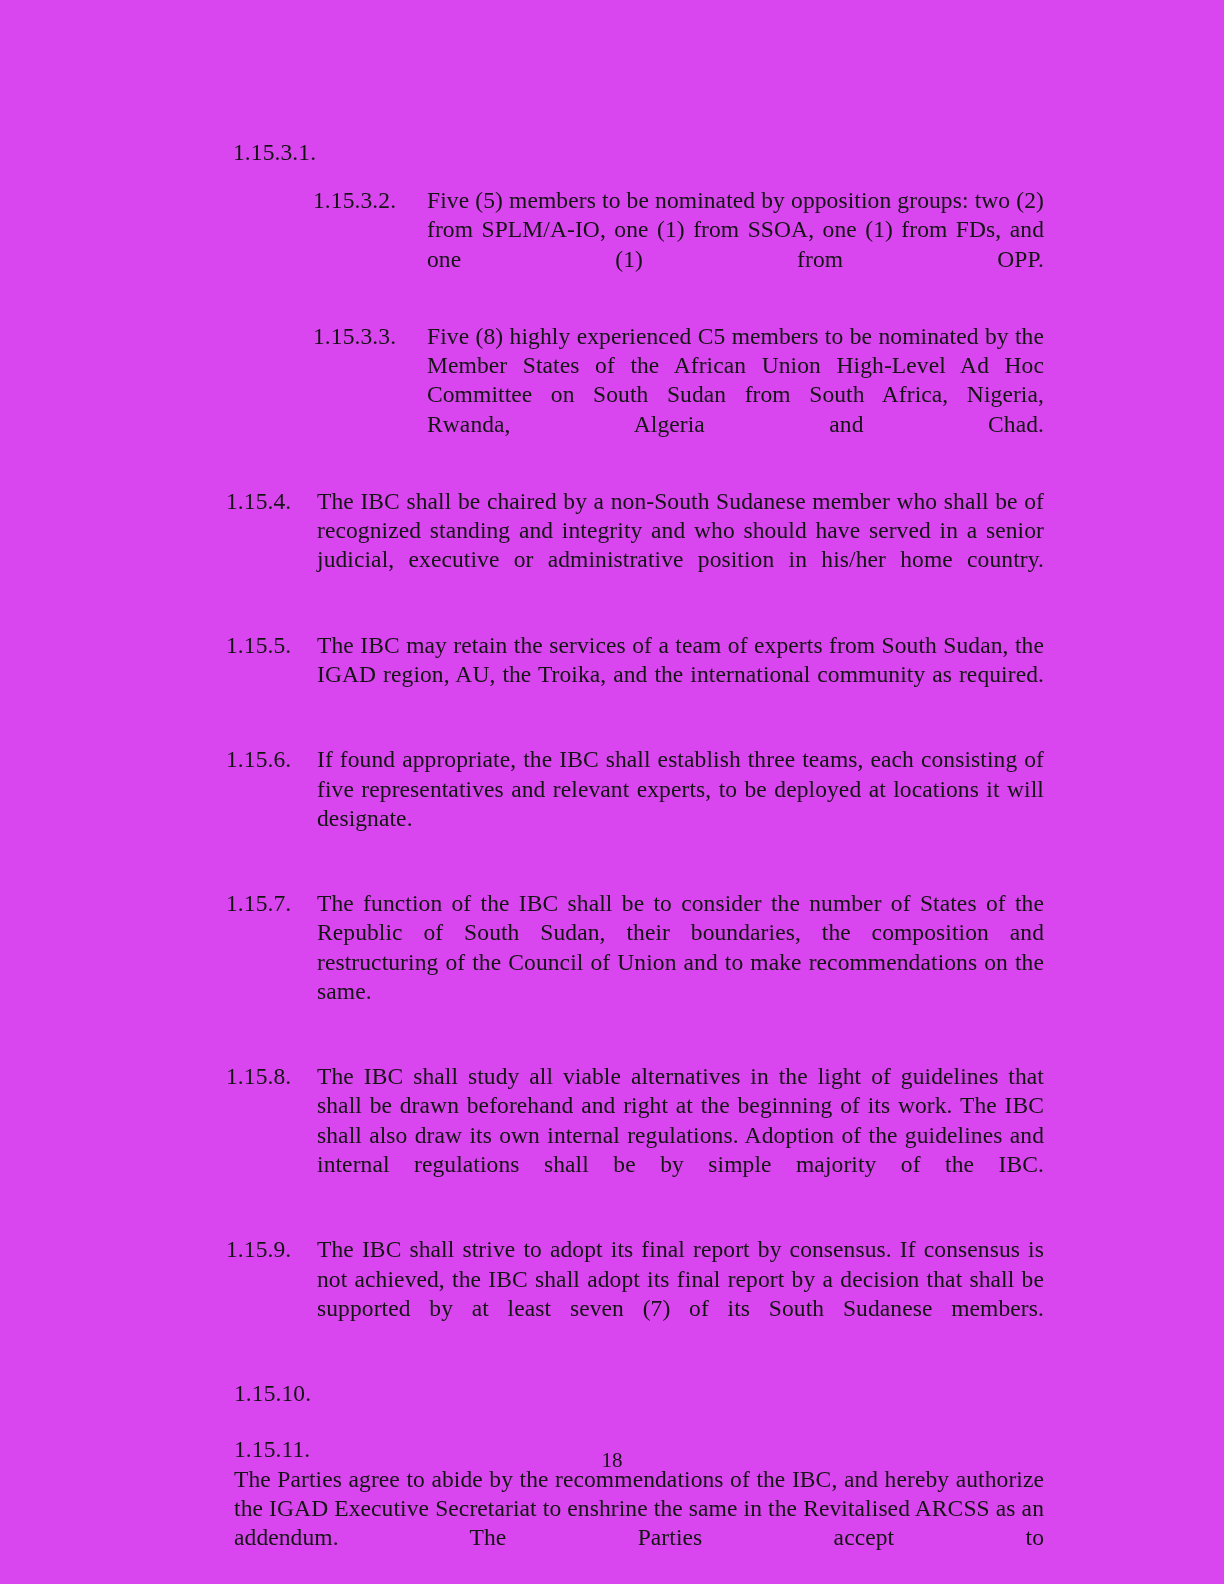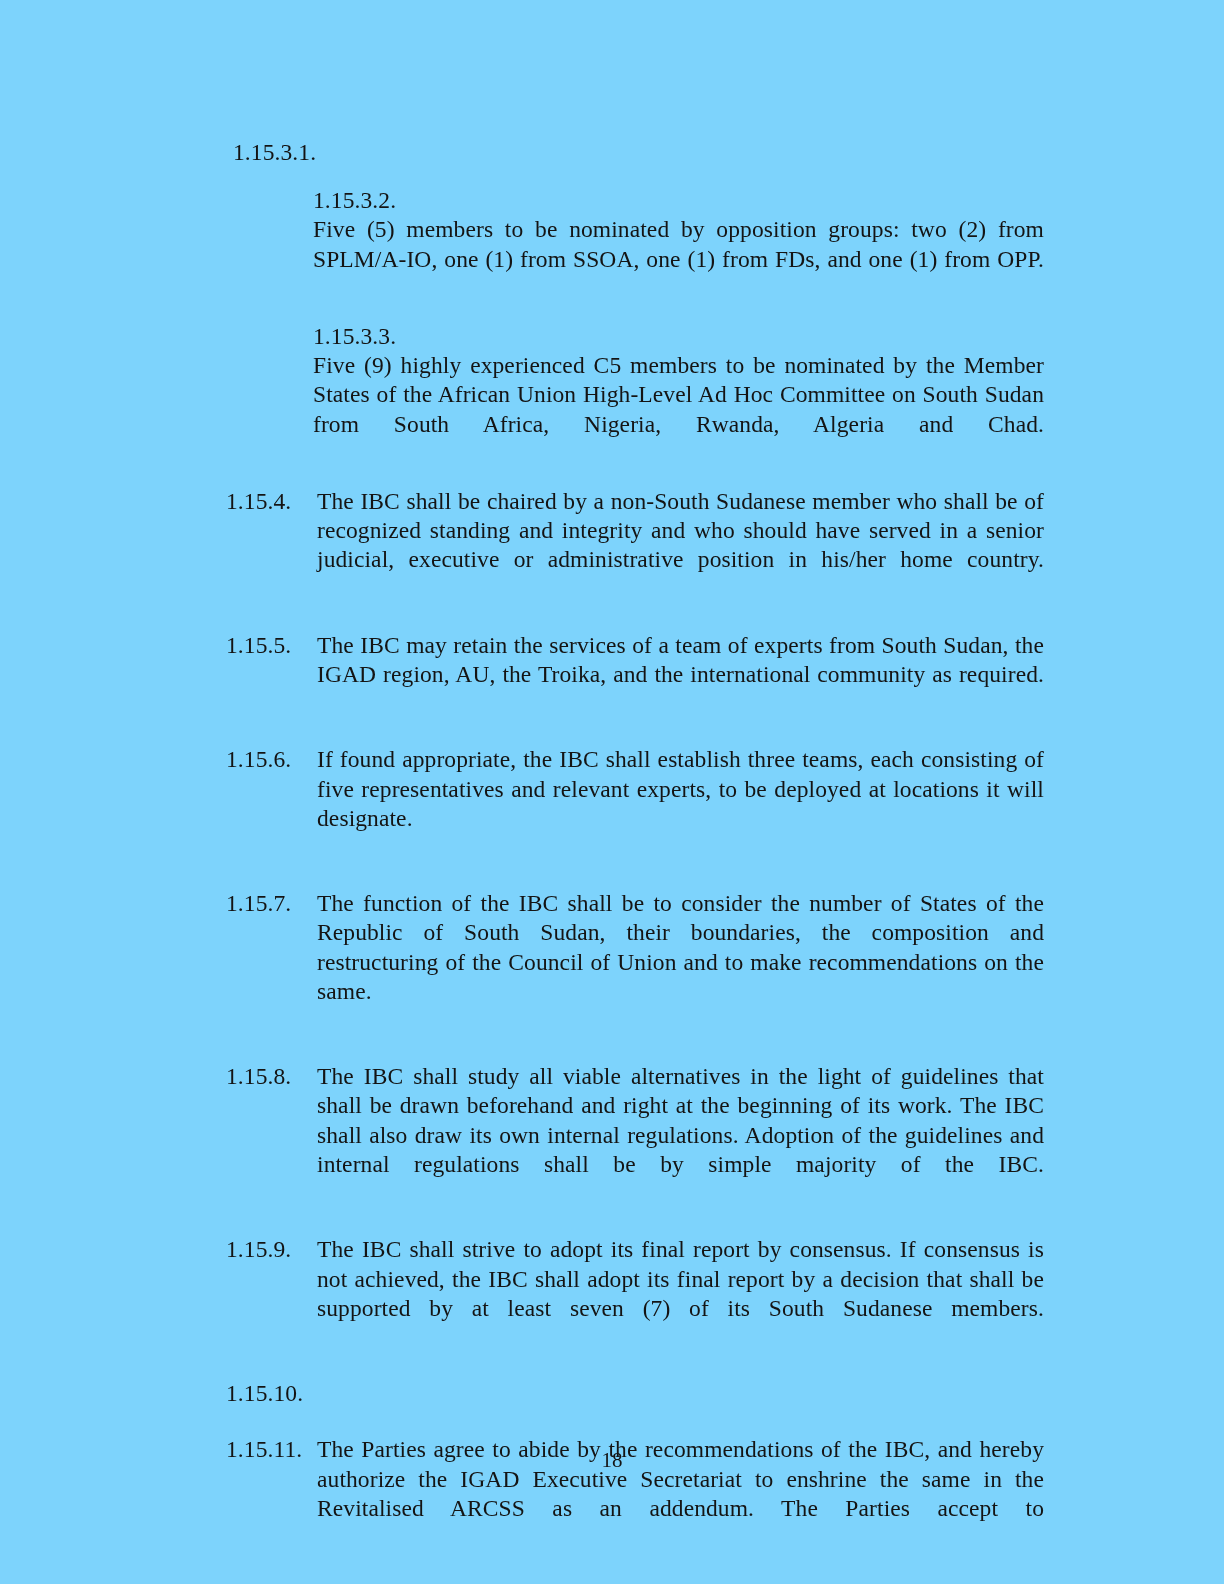--- a/index.html
+++ b/index.html
@@ -4,21 +4,21 @@
 <style>
   html, body {
     margin: 0;
     padding: 0;
     background: #ffffff;
   }
   .page {
     position: relative;
     width: 1224px;
     height: 1584px;
-    background: #7dd3fc;
+    background: #d946ef;
     margin: 0 auto;
     overflow: hidden;
     font-family: "Liberation Serif", "DejaVu Serif", serif;
     color: #141414;
   }
   .content {
     position: absolute;
     left: 222px;
     top: 138px;
     width: 822px;
@@ -47,25 +47,25 @@
     content: "";
     display: inline-block;
     width: 100%;
   }
 
   
   .lvl2 { margin-left: 4px; }
   .lvl2 > .num { width: 91px; }
 
   
-  .lvl2w { margin-left: 4px; }
+  .lvl2w { margin-left: 12px; flex-direction: column; }
   .lvl2w > .num { width: 91px; }
 
   
-  .lvl3 { margin-left: 91px; flex-direction: column; }
+  .lvl3 { margin-left: 91px; }
   .lvl3 > .num { width: 114px; }
 
   
   .lvl3first { margin-left: 11px; }
   .lvl3first > .num { width: 122px; }
 
   .gap-lg { margin-top: 27px; }
   .gap-md { margin-top: 19px; }
 
   .pagenum {
@@ -90,21 +90,21 @@
       <span class="num">1.15.3.1.</span>
     </div>
 
     <div class="clause lvl3 gap-md">
       <span class="num">1.15.3.2.</span>
       <span class="body">Five (5) members to be nominated by opposition groups: two (2) from SPLM/A-IO, one (1) from SSOA, one (1) from FDs, and one (1) from OPP.</span>
     </div>
 
     <div class="clause lvl3 gap-md">
       <span class="num">1.15.3.3.</span>
-      <span class="body">Five (9) highly experienced C5 members to be nominated by the Member States of the African Union High-Level Ad Hoc Committee on South Sudan from South Africa, Nigeria, Rwanda, Algeria and Chad.</span>
+      <span class="body">Five (8) highly experienced C5 members to be nominated by the Member States of the African Union High-Level Ad Hoc Committee on South Sudan from South Africa, Nigeria, Rwanda, Algeria and Chad.</span>
     </div>
 
     <div class="clause lvl2 gap-md">
       <span class="num">1.15.4.</span>
       <span class="body">The IBC shall be chaired by a non-South Sudanese member who shall be of recognized standing and integrity and who should have served in a senior judicial, executive or administrative position in his/her home country.</span>
     </div>
 
     <div class="clause lvl2 gap-lg">
       <span class="num">1.15.5.</span>
       <span class="body">The IBC may retain the services of a team of experts from South Sudan, the IGAD region, AU, the Troika, and the international community as required.</span>

